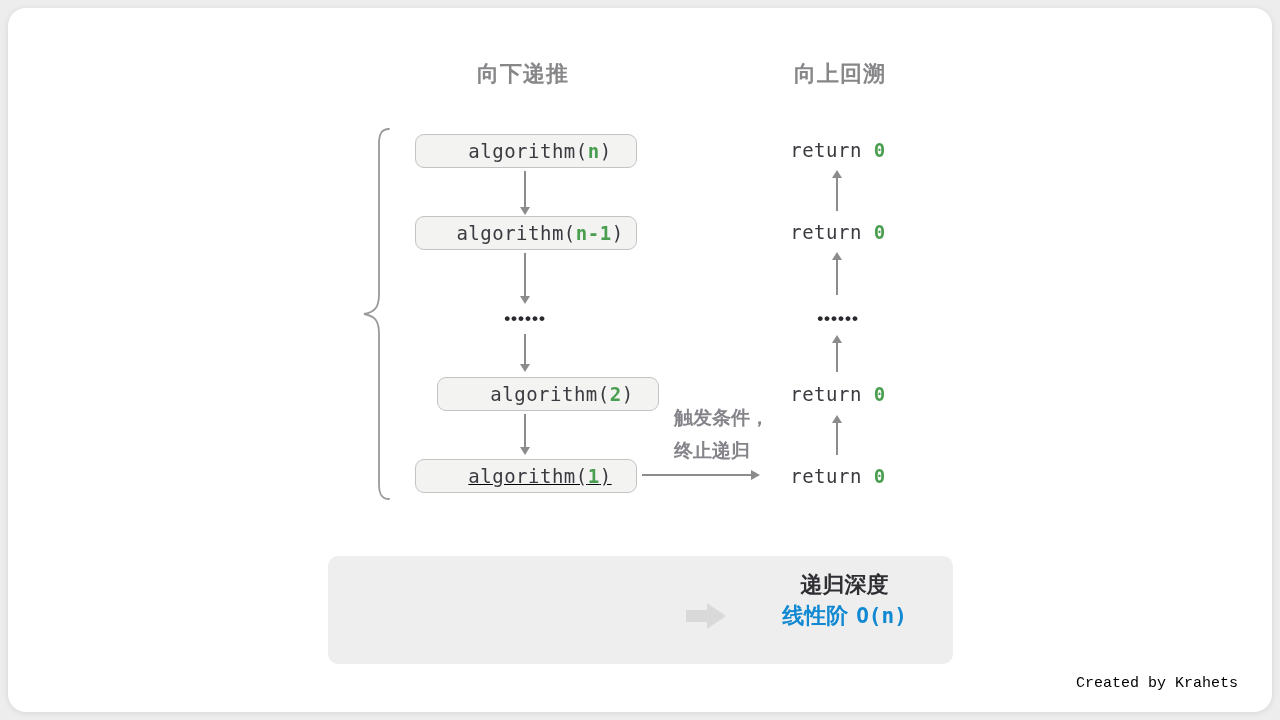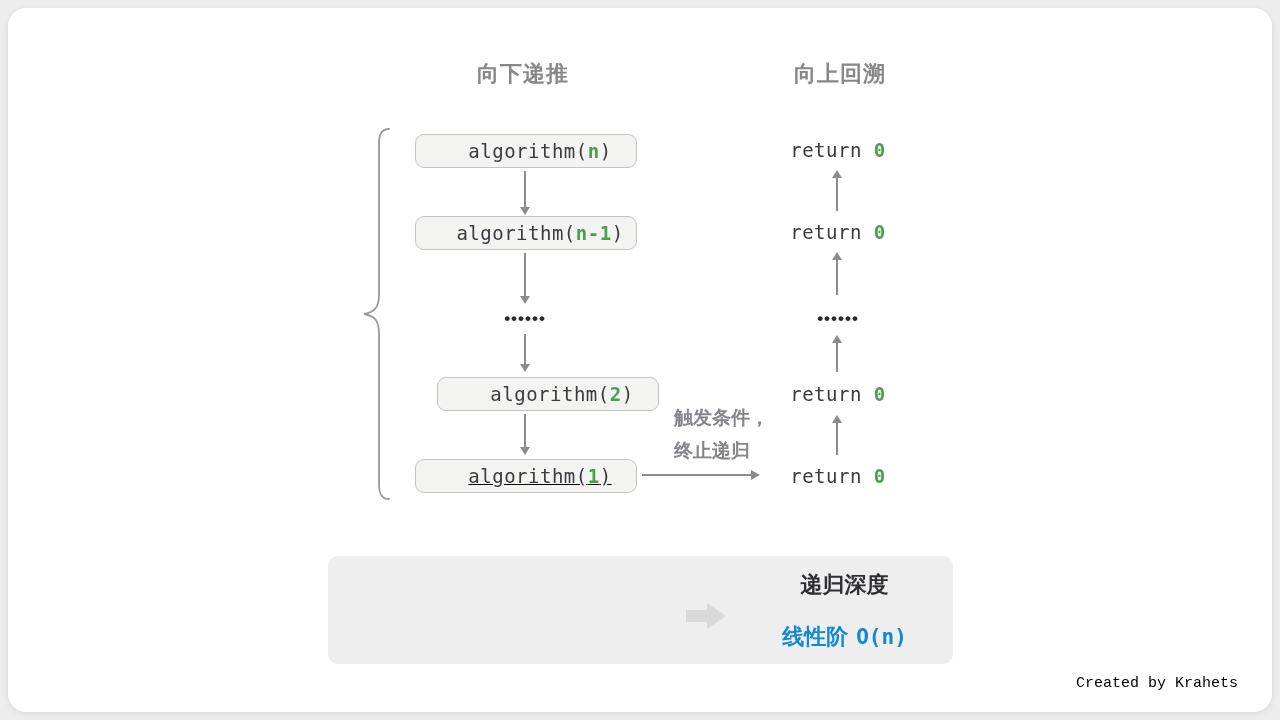--- a/index.html
+++ b/index.html
@@ -87,21 +87,21 @@
     font-size: 21px; color: #3d3d42; line-height: 38px; white-space: nowrap;
   }
   .summary-left .o { font-family: "DejaVu Sans Mono", monospace; font-size: 20px; }
   .summary-left .var { margin: 0 7px; font-family: "DejaVu Sans Mono", monospace; font-size: 20px; }
   .block-arrow { position: absolute; left: 686px; top: 602px; }
   .summary-right {
     position: absolute; left: 752px; top: 571px; width: 185px; text-align: center;
     white-space: nowrap;
   }
   .summary-right .title { font-size: 22px; font-weight: bold; color: #2e2e33; line-height: 28px; }
-  .summary-right .value { margin-top: 24px; font-size: 22px; font-weight: bold; line-height: 28px; }
+  .summary-right .value { margin-top: 3px; font-size: 22px; font-weight: bold; line-height: 28px; }
   .summary-right .value .o { font-family: "DejaVu Sans Mono", monospace; font-size: 21px; margin-left: 8px; }
 
   .credit {
     position: absolute; left: 1076px; top: 675px; width: 170px;
     font-family: Liberation Mono, monospace; font-size: 15px; color: #000000;
     white-space: nowrap;
   }
 </style>
 </head>
 <body>

